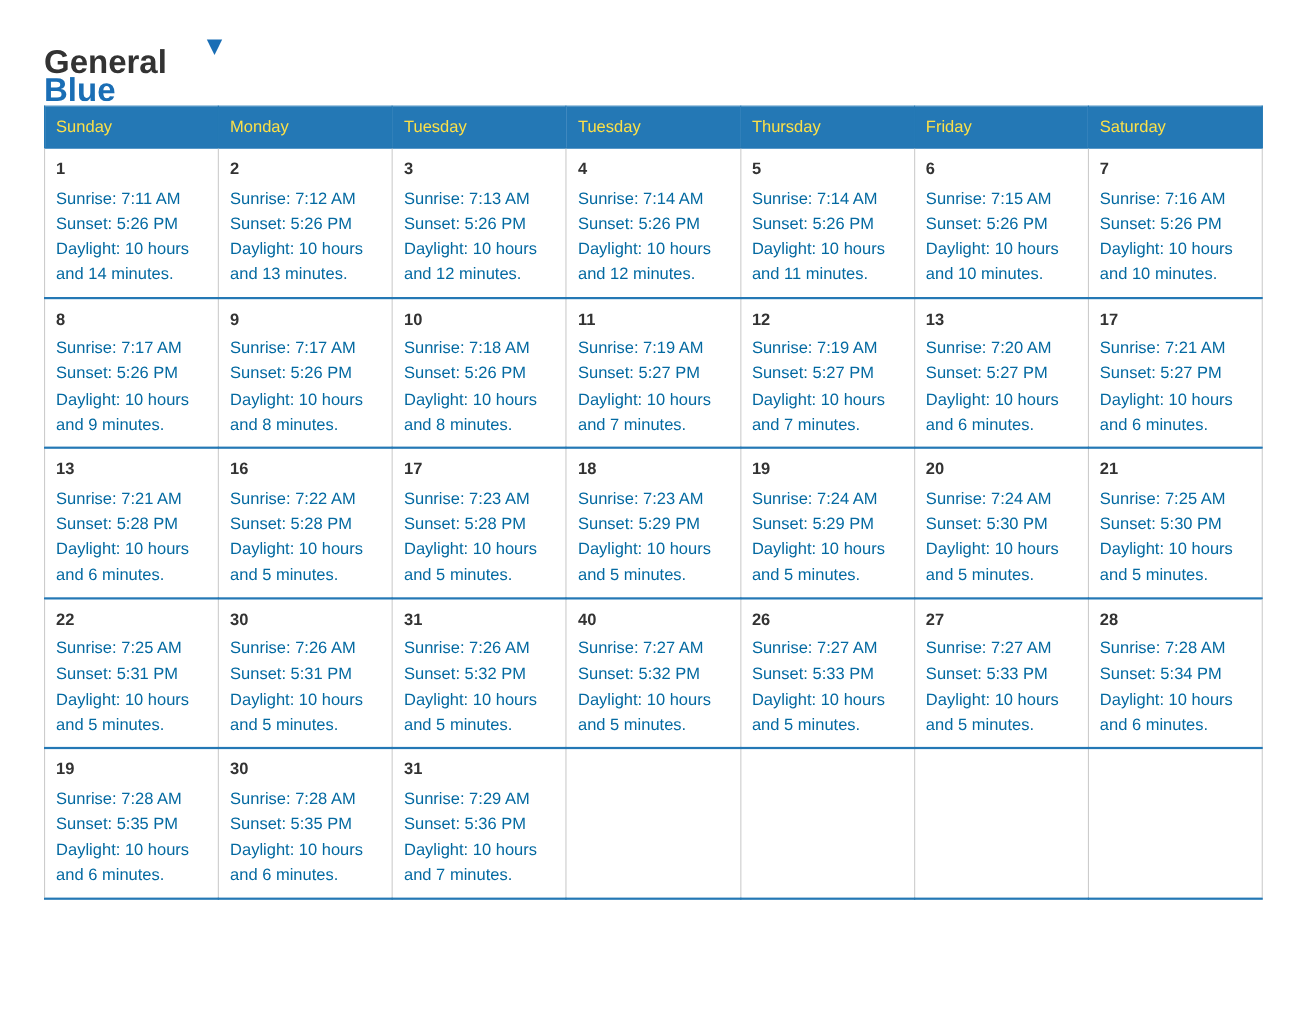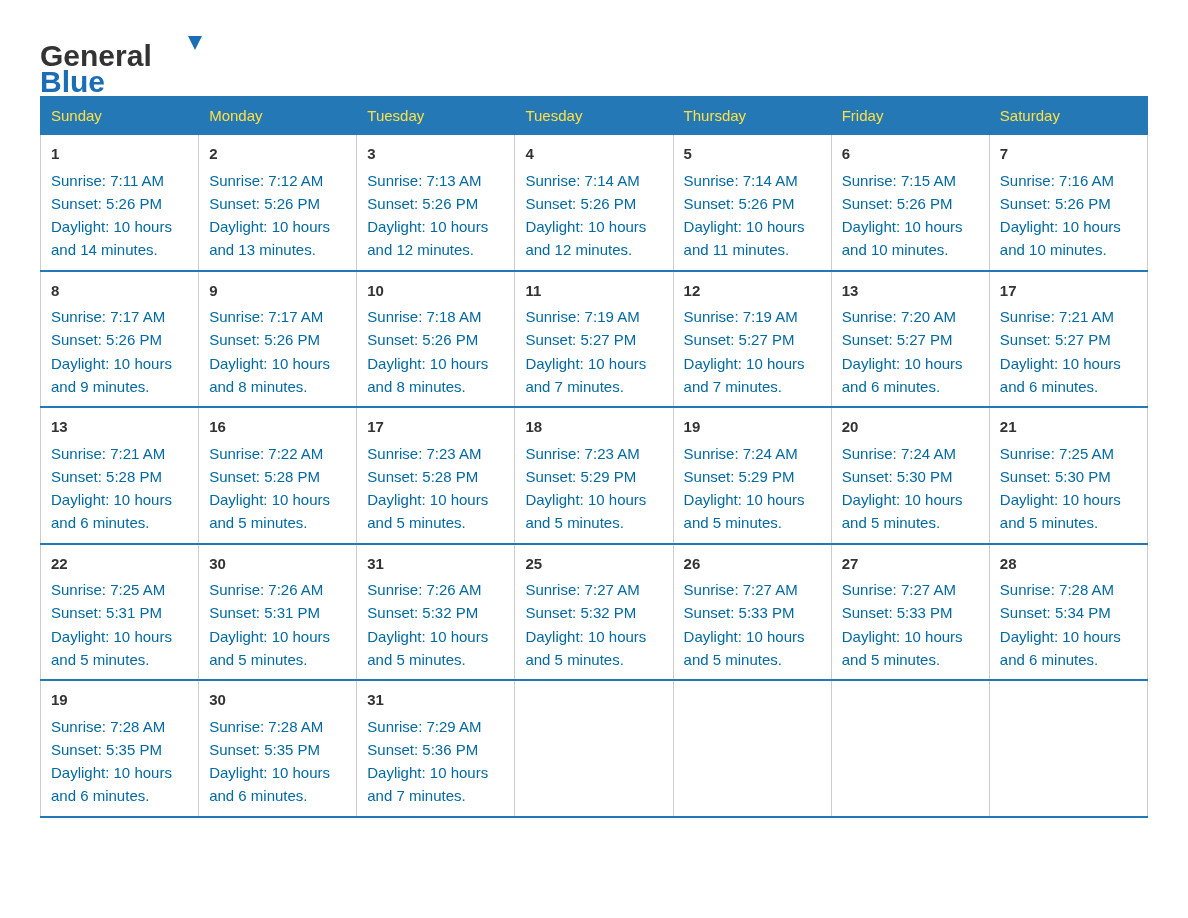--- a/index.html
+++ b/index.html
@@ -201,21 +201,21 @@
       </td>
         <td>
         <span class="day-num">30</span>
         <span class="day-info">Sunrise: 7:26 AM<br>Sunset: 5:31 PM<br>Daylight: 10 hours<br>and 5 minutes.</span>
       </td>
         <td>
         <span class="day-num">31</span>
         <span class="day-info">Sunrise: 7:26 AM<br>Sunset: 5:32 PM<br>Daylight: 10 hours<br>and 5 minutes.</span>
       </td>
         <td>
-        <span class="day-num">25</span>
+        <span class="day-num">40</span>
         <span class="day-info">Sunrise: 7:27 AM<br>Sunset: 5:32 PM<br>Daylight: 10 hours<br>and 5 minutes.</span>
       </td>
         <td>
         <span class="day-num">26</span>
         <span class="day-info">Sunrise: 7:27 AM<br>Sunset: 5:33 PM<br>Daylight: 10 hours<br>and 5 minutes.</span>
       </td>
         <td>
         <span class="day-num">27</span>
         <span class="day-info">Sunrise: 7:27 AM<br>Sunset: 5:33 PM<br>Daylight: 10 hours<br>and 5 minutes.</span>
       </td>

